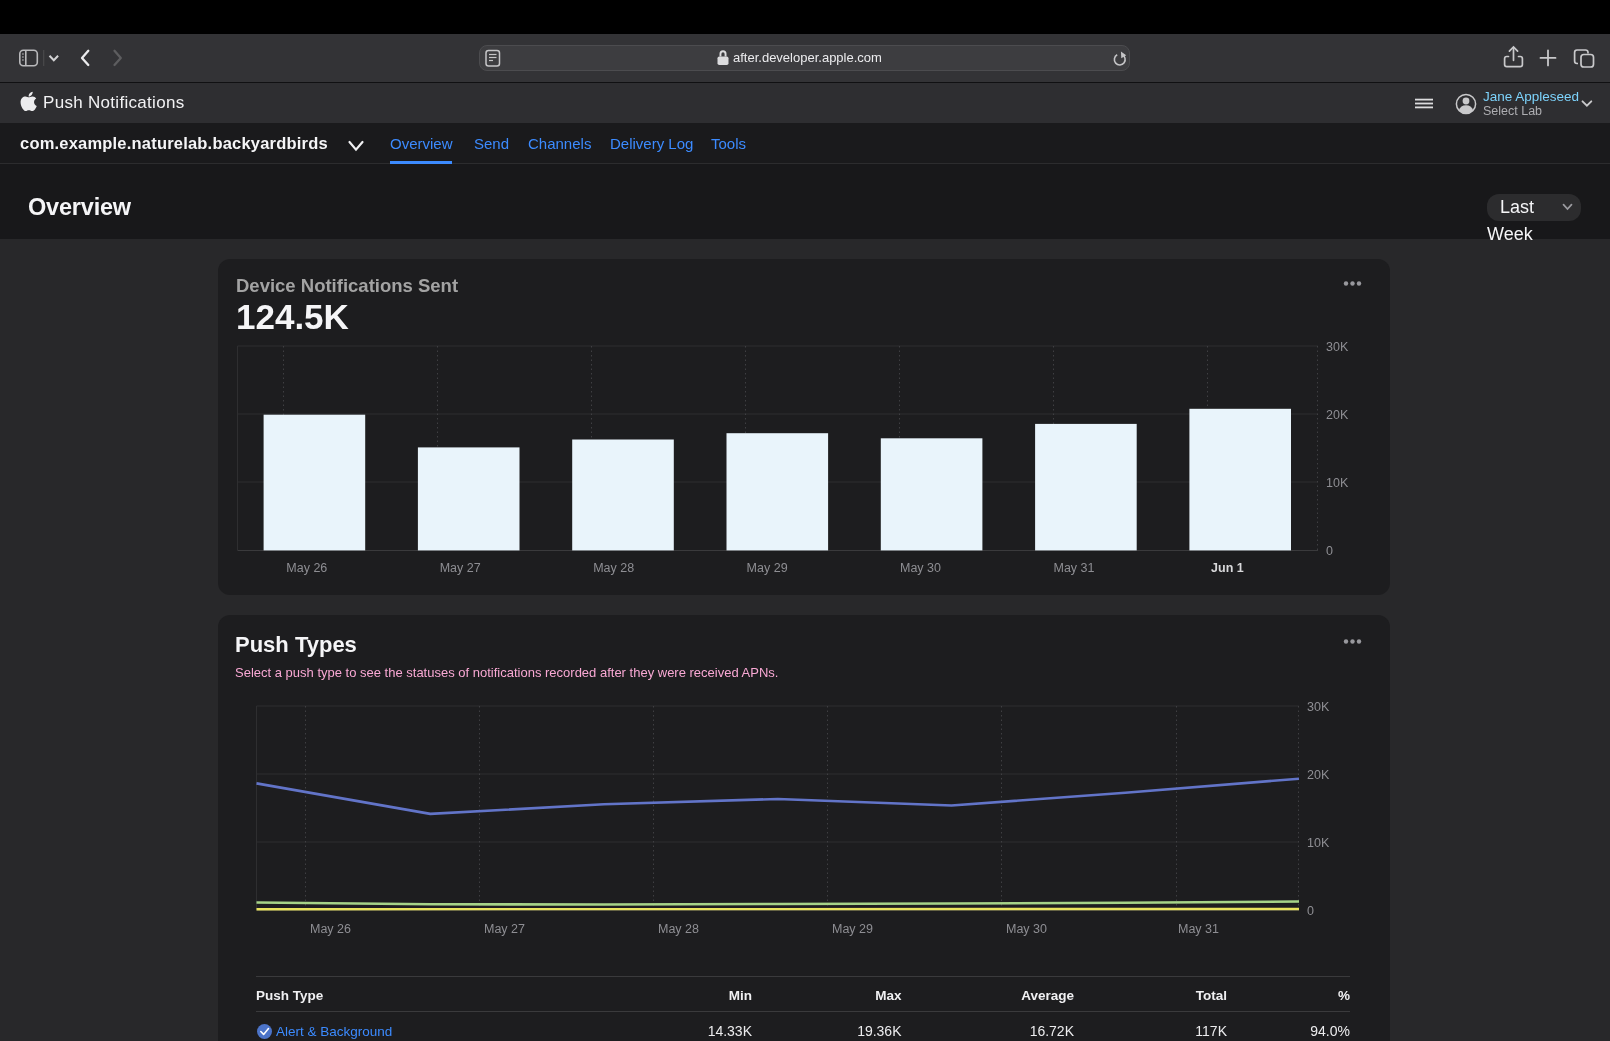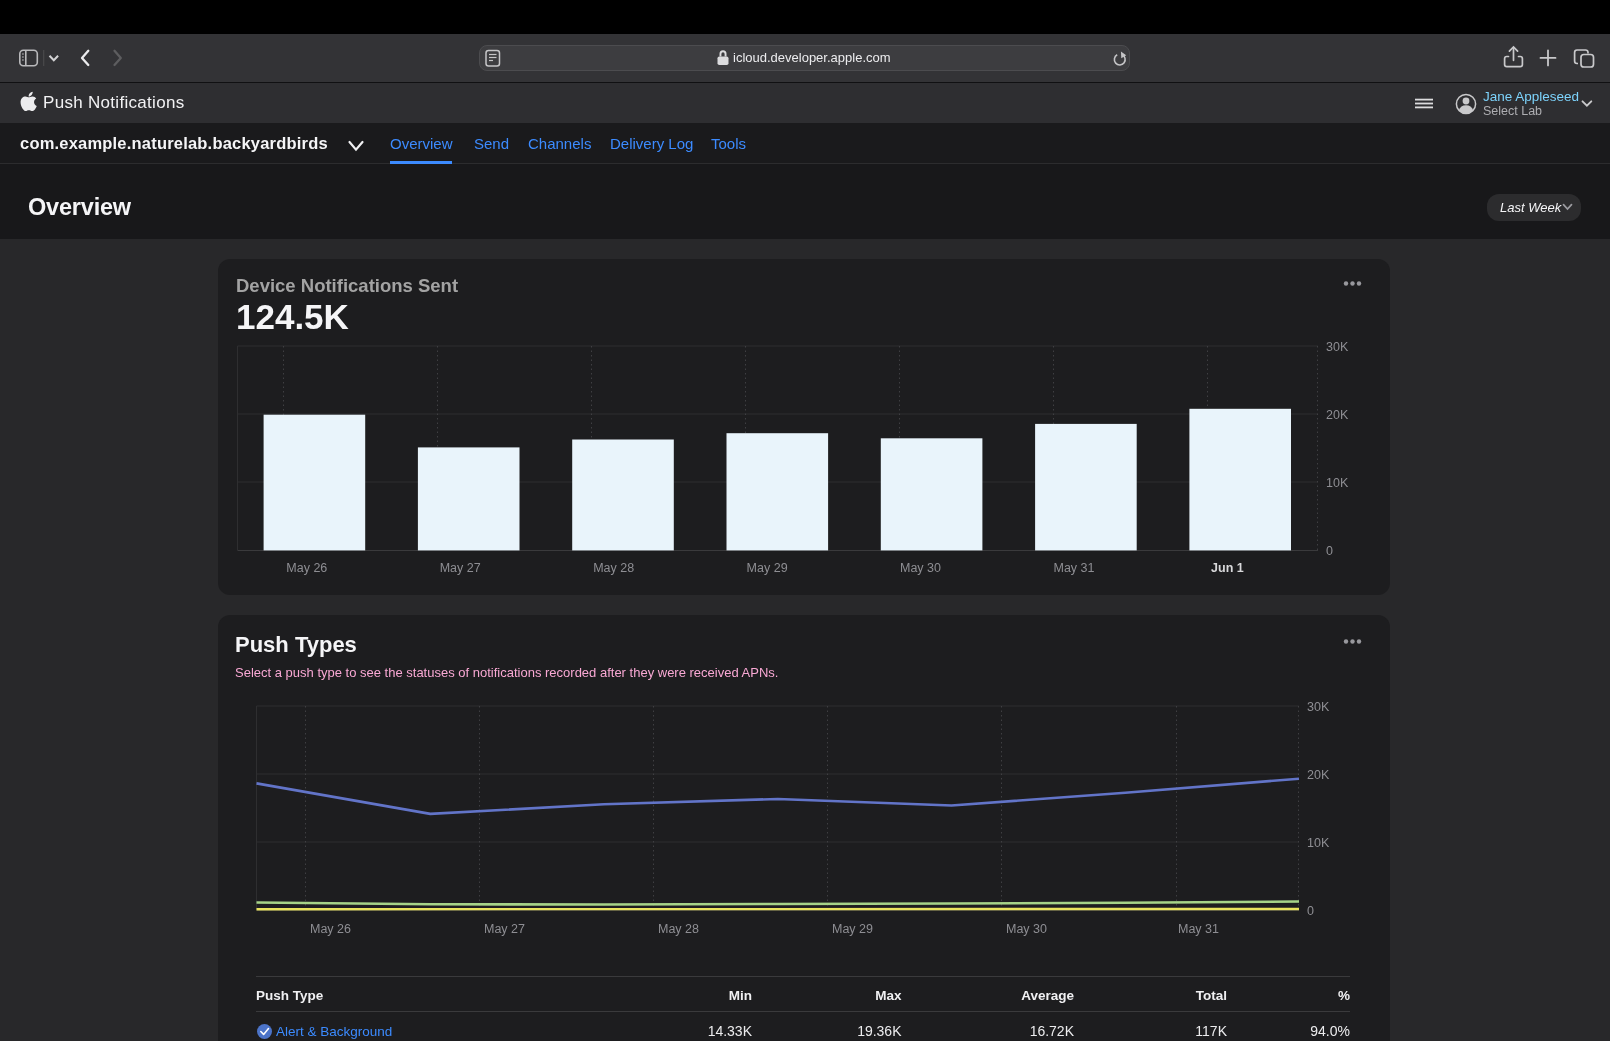--- a/index.html
+++ b/index.html
@@ -21,37 +21,37 @@
   #userorg  { left:1483px; top:104px; color:#aeaeb2; font-size:12.5px; }
   
   #tabbar { left:0; top:123px; width:1610px; height:41px; background:#1a1a1c; border-bottom:1px solid #2c2c2e; }
   #bundle { left:20px; top:123px; height:41px; line-height:41px; color:#f5f5f7; font-size:16.5px; font-weight:bold; letter-spacing:0.2px; }
   .tab { top:123px; height:41px; line-height:41px; color:#3c8bff; font-size:15px; }
   #tabunderline { left:390px; top:161px; width:62px; height:3px; background:#3c8bff; }
   
   #band { left:0; top:164px; width:1610px; height:75px; background:#18181a; }
   #pagetitle { left:28px; top:194px; color:#f5f5f7; font-size:23.5px; font-weight:bold; letter-spacing:-0.2px; }
   #lastweek { left:1487px; top:194px; width:94px; height:27px; background:#2c2c2e; border-radius:12px;
-    color:#f5f5f7; font-size:13px; line-height:27px;font-style:italic; }
+    color:#f5f5f7; font-size:18px; line-height:27px; }
   
   .card { left:218px; width:1172px; background:#1d1d1f; border-radius:12px; }
   #card1 { top:259px; height:336px; }
   #card2 { top:615px; height:500px; }
   .ctitle1 { left:18px; top:16px; color:#a3a3a3; font-size:18.5px; font-weight:bold; }
   .bigval { left:18px; top:38px; color:#f5f5f7; font-size:35px; font-weight:bold; }
   .ctitle2 { left:17px; top:17px; color:#f5f5f7; font-size:22px; font-weight:bold; }
   .csub { left:17px; top:50px; color:#f9a8d4; font-size:13px; }
 </style>
 </head>
 <body>
 <div id="page">
   <div class="abs" id="macbar"></div>
   <div class="abs" id="toolbar"></div>
   <div class="abs" id="urlfield"></div>
-  <div class="abs" id="urltext">icloud.developer.apple.com</div>
+  <div class="abs" id="urltext">after.developer.apple.com</div>
   <div class="abs" id="appheader"></div>
   <div class="abs" id="apptitle">Push Notifications</div>
   <div class="abs" id="username">Jane Appleseed</div>
   <div class="abs" id="userorg">Select Lab</div>
   <div class="abs" id="tabbar"></div>
   <div class="abs" id="bundle">com.example.naturelab.backyardbirds</div>
   <div class="abs tab" style="left:390px">Overview</div>
   <div class="abs tab" style="left:474px">Send</div>
   <div class="abs tab" style="left:528px">Channels</div>
   <div class="abs tab" style="left:610px">Delivery Log</div>

